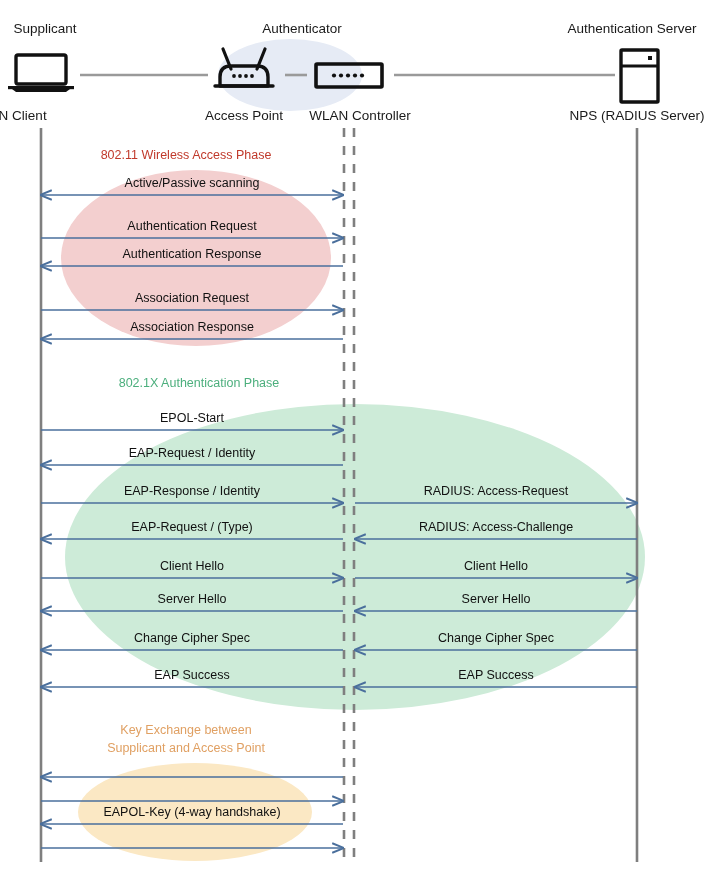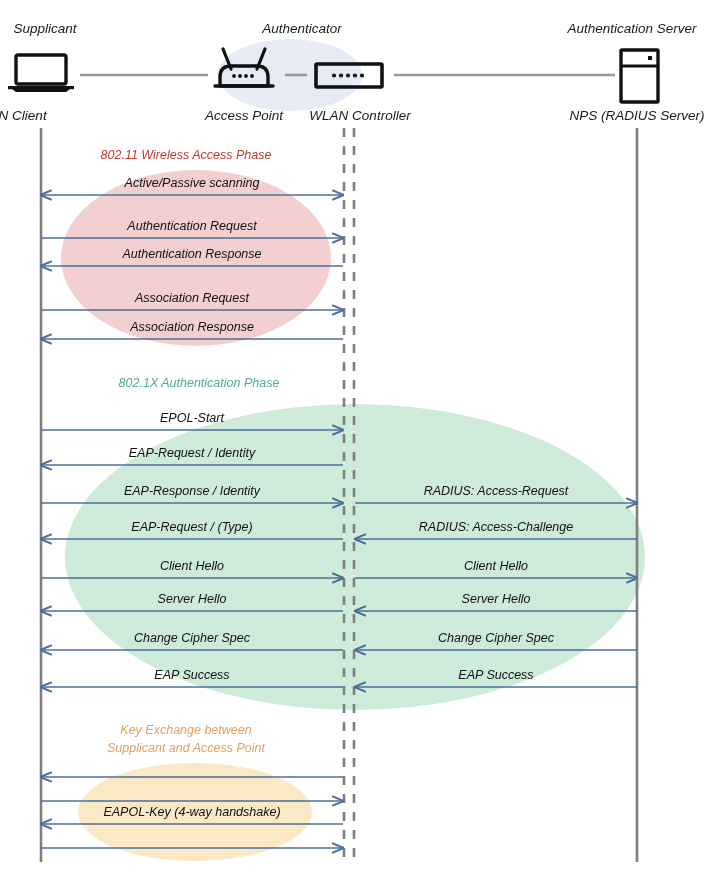--- a/index.html
+++ b/index.html
@@ -4,21 +4,21 @@
 <title>WLAN 802.1X Authentication Sequence Diagram</title>
 <style>
   html,body{margin:0;padding:0;}
   body{
     width:713px;height:875px;
     background:#ffffff;
     font-family:"Liberation Sans","DejaVu Sans",sans-serif;
     overflow:hidden;
     position:relative;
   }
-  #stage{position:relative;width:713px;height:875px;font-style:italic;}
+  #stage{position:relative;width:713px;height:875px;}
   svg#diagram{position:absolute;left:0;top:0;width:713px;height:875px;}
 
   .actor-title{
     font-size:13.5px;
     fill:#1a1a1a;
     text-anchor:middle;
   }
   .actor-sub{
     font-size:13.5px;
     fill:#1a1a1a;

